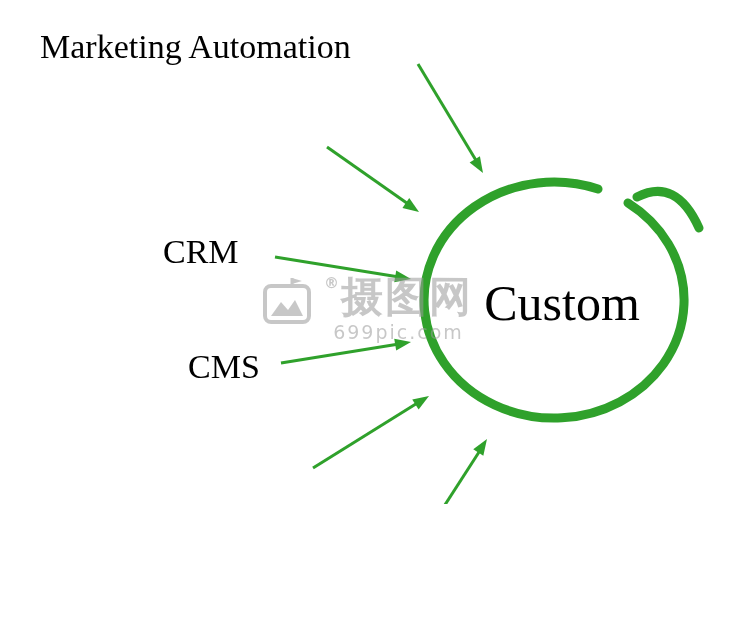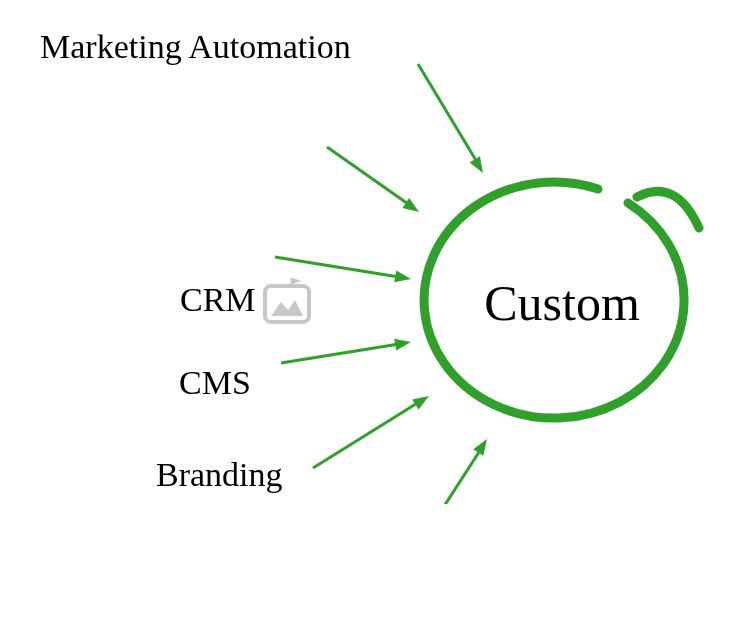--- a/index.html
+++ b/index.html
@@ -79,28 +79,31 @@
       <polygon class="fill-accent" points="0,0 -16,-6 -16,6" transform="translate(429,396) rotate(-32)"></polygon>
     </g>
 
     <g>
       <line class="stroke-accent" stroke-width="3" x1="421" y1="542" x2="481" y2="449"></line>
       <polygon class="fill-accent" points="0,0 -16,-6 -16,6" transform="translate(487,439) rotate(-57)"></polygon>
     </g>
   </svg>
 
   <div class="label" style="left:40px;  top:28px;">Marketing Automation</div>
-  <div class="label" style="left:180px; top:233px;margin-top:48px;">CRM</div>
-  <div class="label" style="left:179px; top:348px;margin-top:16px;">CMS</div>
-  <div class="label" style="left:156px; top:456px;">Branding</div>
+  <div class="label" style="left:163px; top:233px;">CRM</div>
+  <div class="label" style="left:188px; top:348px;">CMS</div>
 
   <div class="center-label">Custom</div>
 
   <div class="watermark">
     <svg class="wm-logo" viewBox="0 0 54 50">
       <rect x="3" y="10" width="44" height="36" rx="6" fill="none" stroke="currentColor" stroke-width="4"></rect>
       <path d="M9 40 L19 26 L26 34 L33 24 L41 40 Z" fill="currentColor"></path>
       <path d="M30 10 L30 2 L40 5 L30 8 Z" fill="currentColor"></path>
       <line x1="30" y1="2" x2="30" y2="12" stroke="currentColor" stroke-width="3"></line>
     </svg>
+    <div class="wm-text">
+      <div class="wm-name"><span class="wm-reg">®</span><span>摄图网</span></div>
+      <div class="wm-url">699pic.com</div>
+    </div>
   </div>
 
 </div>
 
 </body></html>

